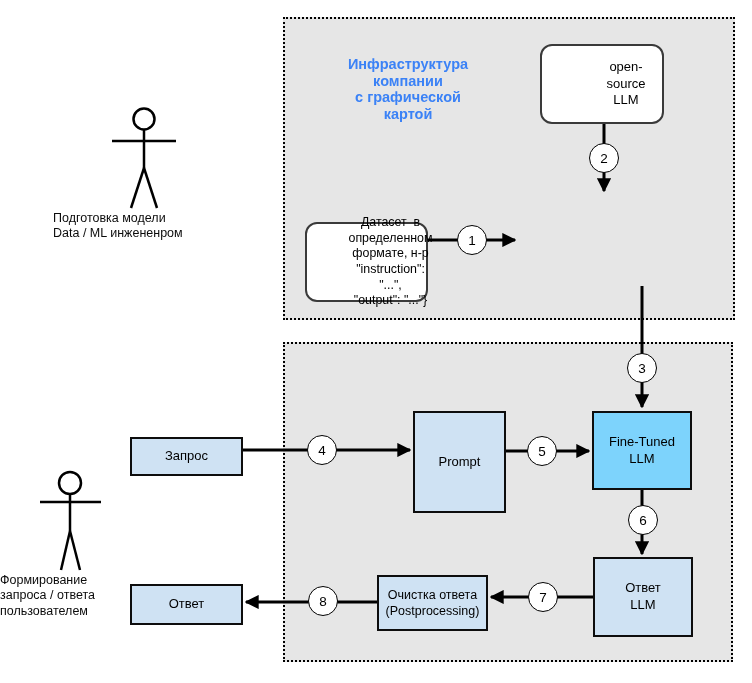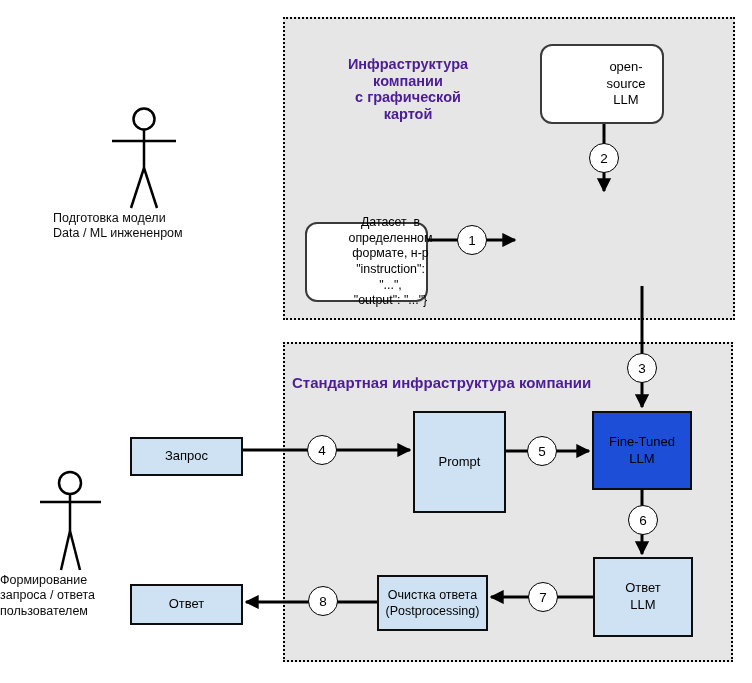--- a/index.html
+++ b/index.html
@@ -3,29 +3,29 @@
 <meta charset="utf-8">
 <style>
   html,body { margin:0; padding:0; background:#ffffff; }
   body { width:752px; height:683px; font-family:"Liberation Sans", sans-serif; color:#000; }
   .canvas { position:relative; width:752px; height:683px; overflow:hidden; background:#fff; }
 
   .region { position:absolute; background:#e6e6e6; border:2px dotted #000; box-sizing:border-box; z-index:0; }
   .region-gpu { left:283px; top:17px; width:452px; height:303px; }
   .region-std { left:283px; top:342px; width:450px; height:320px; }
 
-  .region-title { position:absolute; font-weight:bold; white-space:pre-wrap; z-index:1; color:#4c1d95; }
+  .region-title { position:absolute; font-weight:bold; white-space:pre-wrap; z-index:1; color:#3b82f6; }
   .title-gpu { left:317px; top:56px; width:182px; text-align:center; font-size:14.5px; line-height:1.15; }
   .title-std { left:292px; top:374px; width:320px; text-align:left; font-size:15px; }
 
   .node { position:absolute; box-sizing:border-box; display:flex; align-items:center; justify-content:center;
           text-align:center; white-space:pre-wrap; z-index:1; font-size:13px; line-height:1.3; }
   .rect    { border:2.5px solid #0d0d0d; background:#cfe2f3; }
   .rounded { border:2px solid #3a3a3a; background:#ffffff; border-radius:12px;padding-left:48px; }
-  .pink    { background:#1d4ed8; }
+  .pink    { background:#7dd3fc; }
 
   .n-oss     { left:540px; top:44px;  width:124px; height:80px; }
   .n-dataset { left:305px; top:206px; width:123px; height:80px; font-size:12.4px; line-height:1.26;margin-top:16px; }
   .n-lora    { left:518px; top:194px; width:175px; height:92px; }
   .n-zapros  { left:130px; top:437px; width:113px; height:39px; }
   .n-prompt  { left:413px; top:411px; width:93px;  height:102px; }
   .n-ft      { left:592px; top:411px; width:100px; height:79px; }
   .n-otvllm  { left:593px; top:557px; width:100px; height:80px; }
   .n-post    { left:377px; top:575px; width:111px; height:56px; font-size:12.5px; line-height:1.3; }
   .n-otvet   { left:130px; top:584px; width:113px; height:41px; }
@@ -52,21 +52,20 @@
 
 <div class="canvas">
 
   <div class="region region-gpu"></div>
   <div class="region region-std"></div>
 
   <div class="region-title title-gpu">Инфраструктура
 компании
 с графической
 картой</div>
-  <div class="region-title title-std">Стандартная инфраструктура компании</div>
 
   <div class="node rounded n-oss">open-source
 LLM</div>
   <div class="node rounded n-dataset">Датасет  в
 определенном
 формате, н-р
 "instruction": "...",
 "output": "..."}</div>
   <div class="node rect n-zapros">Запрос</div>
   <div class="node rect n-prompt">Prompt</div>

